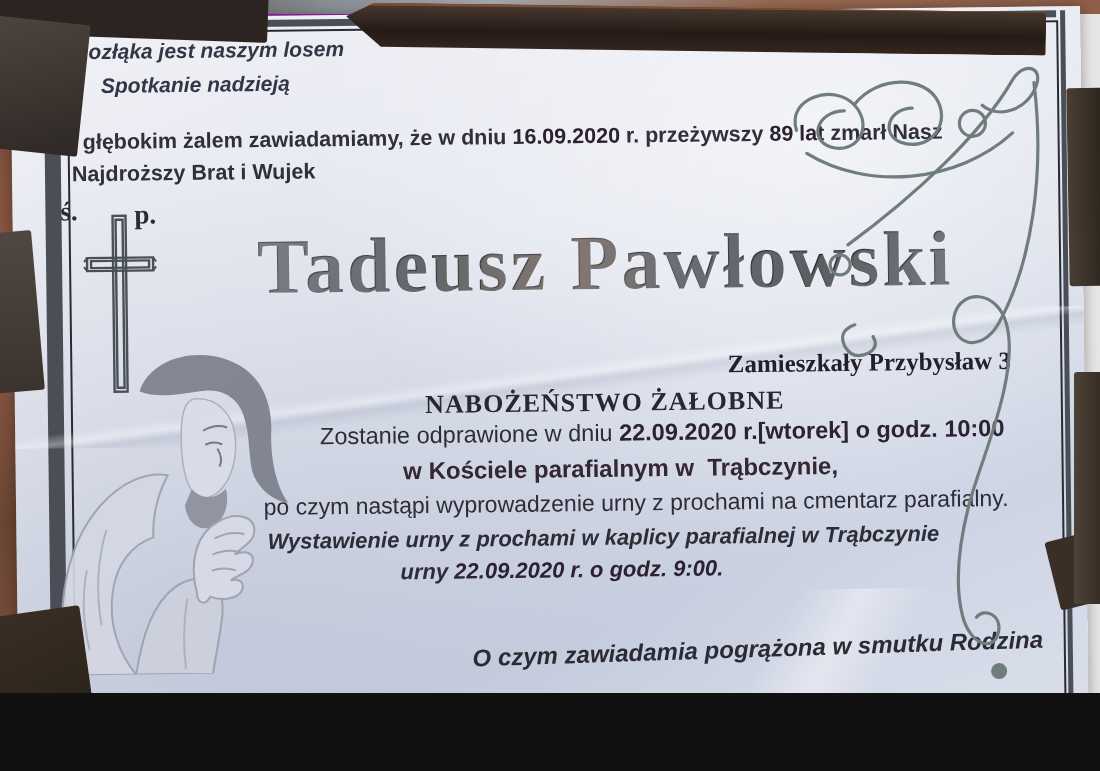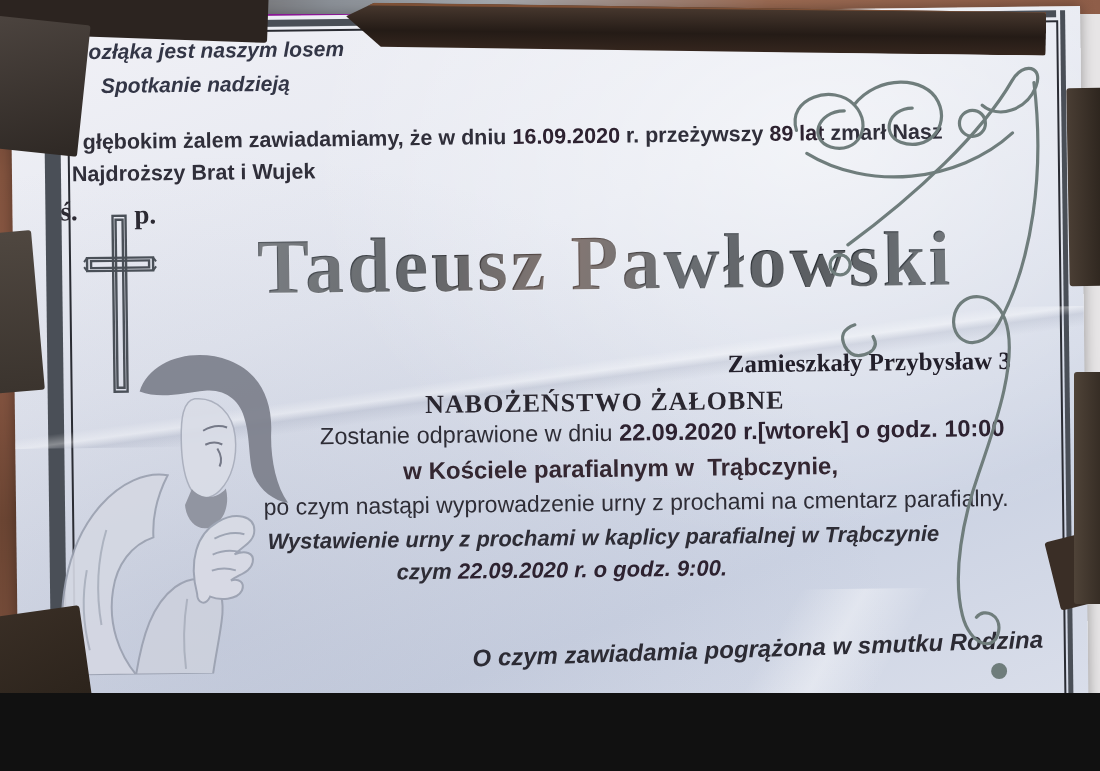--- a/index.html
+++ b/index.html
@@ -91,21 +91,21 @@
     </svg>
 
     <div class="line name ctr" style="top:206px;margin-left:57px;transform:translateX(-50%);"><span>Tadeusz Pawłowski</span></div>
 
     <div class="line serif bd" style="top:340px;left:50%;margin-left:320px;transform:translateX(-50%);font-size:25px;color:#23202b;"><span>Zamieszkały Przybysław 3</span></div>
     <div class="line serif bd" style="top:376px;left:50%;margin-left:55px;transform:translateX(-50%);font-size:26px;letter-spacing:1px;color:#2a2730;"><span>NABOŻEŃSTWO ŻAŁOBNE</span></div>
     <div class="line" style="top:408px;left:50%;margin-left:112px;transform:translateX(-50%);font-size:23.5px;font-weight:500;"><span>Zostanie odprawione w dniu </span><b>22.09.2020 r.[wtorek] o godz. 10:00</b></div>
     <div class="line bd" style="top:443px;left:50%;margin-left:70px;transform:translateX(-50%);font-size:24px;color:#342731;"><span>w Kościele parafialnym w  Trąbczynie,</span></div>
     <div class="line" style="top:478px;left:50%;margin-left:85px;transform:translateX(-50%);font-size:23px;font-weight:500;"><span>po czym nastąpi wyprowadzenie urny z prochami na cmentarz parafialny.</span></div>
     <div class="line it" style="top:513px;left:50%;margin-left:52px;transform:translateX(-50%);font-size:22px;font-weight:600;"><span>Wystawienie urny z prochami w kaplicy parafialnej w Trąbczynie</span></div>
-    <div class="line it" style="top:545px;left:50%;margin-left:10px;transform:translateX(-50%);font-size:22px;font-weight:600;"><span>czym </span><b>22.09.2020 r. o godz. 9:00.</b></div>
+    <div class="line it" style="top:545px;left:50%;margin-left:10px;transform:translateX(-50%);font-size:22px;font-weight:600;"><span>urny </span><b>22.09.2020 r. o godz. 9:00.</b></div>
     <div class="line it bd" style="top:625px;left:50%;margin-left:205px;transform:translateX(-50%) rotate(-1.2deg);font-size:24px;color:#2c2b34;"><span>O czym zawiadamia pogrążona w smutku Rodzina</span></div>
     <div class="line bd" style="top:712px;left:50%;margin-left:185px;transform:translateX(-50%);font-size:12.5px;color:#25242e;"><span>Zakład pogrzebowy M.K. Dyderscy, Stare Miasto ul. Wierzbowa 13, filia Kin Paweł Trąbczyn 50, tel. 669 044 153</span></div>
 
     <svg class="abs" style="left:30px;top:322px;" width="275" height="335" viewBox="0 0 275 335">
       <g opacity="0.92">
         <path d="M18,335 C8,270 18,205 55,165 C75,143 100,132 122,136 C112,155 106,175 107,198 C85,205 70,225 66,250 C60,285 72,315 88,335 Z" fill="#d4d7e2" stroke="#9ba1b0" stroke-width="2"></path>
         <path d="M88,335 C95,295 105,265 128,248 C145,236 165,238 172,252 C180,268 172,292 165,335 Z" fill="#cdd1dd" stroke="#9ba1b0" stroke-width="2"></path>
         <path d="M40,230 q-8,40 2,80 M60,190 q-14,45 -6,95 M140,260 q-6,35 -2,70" fill="none" stroke="#aab0bd" stroke-width="2"></path>
         <path d="M95,52 C105,20 150,8 185,22 C215,34 228,62 226,95 C225,120 230,148 242,165 C228,163 214,152 208,137 C203,124 205,100 200,82 C196,62 180,50 160,52 C140,54 115,60 95,52 Z" fill="#7c7f8b"></path>
         <path d="M150,60 C172,58 188,76 190,98 C192,120 186,140 174,152 C165,161 152,162 146,152 C139,141 136,120 136,100 C136,80 138,62 150,60 Z" fill="#dadde6" stroke="#a8adbb" stroke-width="1.5"></path>

